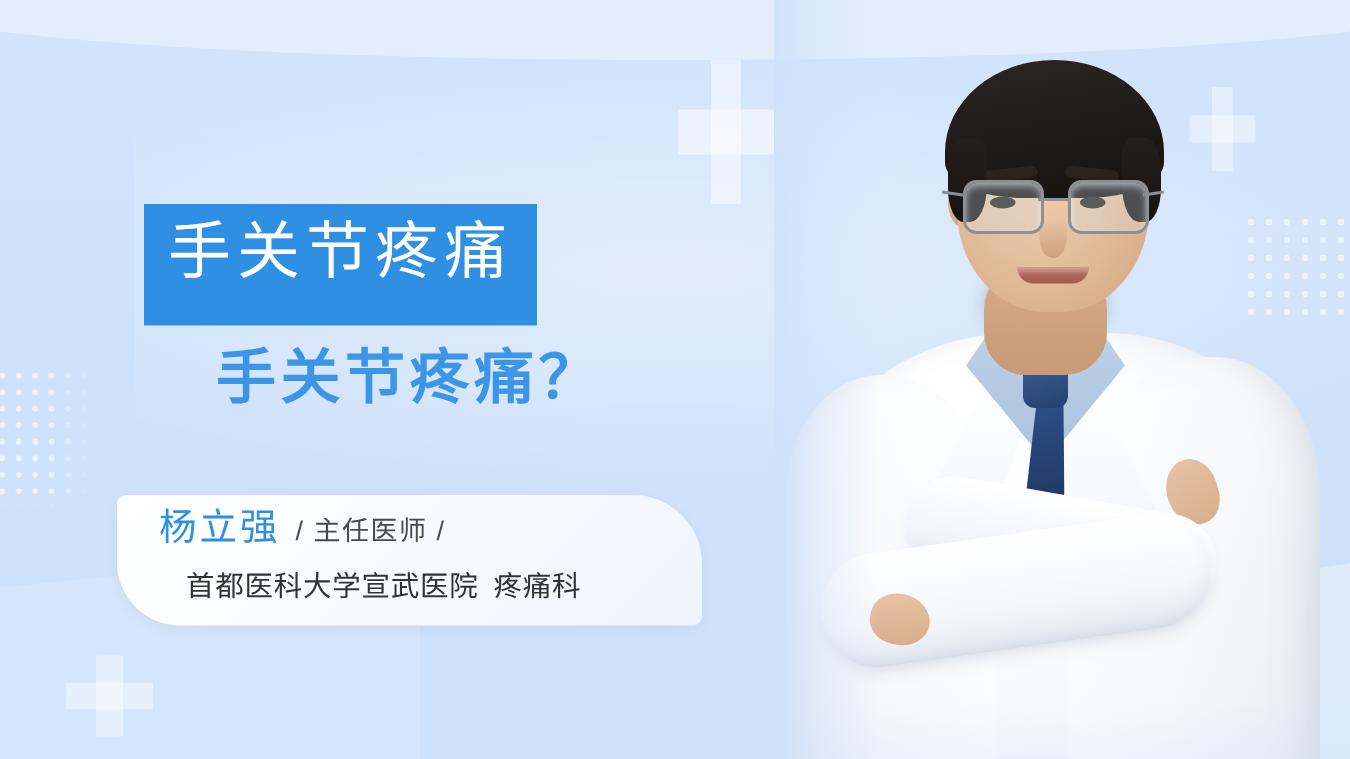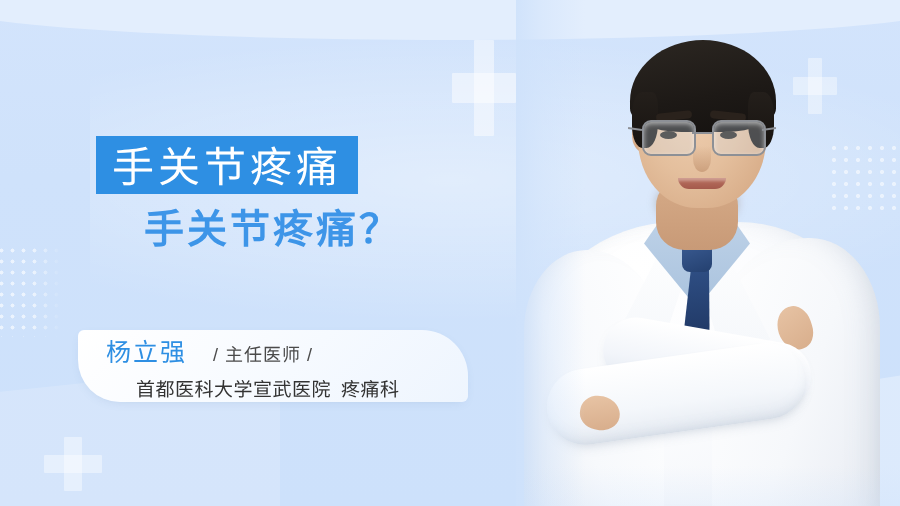--- a/index.html
+++ b/index.html
@@ -433,40 +433,40 @@
     width: 360px;
   }
   .headline-band {
     display: inline-block;
     background: #2e8fe3;
     color: #ffffff;
     font-size: 42px;
     font-weight: 400;
     letter-spacing: 4px;
     line-height: 1;
-    padding: 11px 16px 5px 16px;
+    padding: 11px 16px 28px 16px;
     white-space: nowrap;
   }
   .headline-sub {
     margin: 15px 0 0 48px;
     color: #3d95e8;
     font-size: 40px;
     font-weight: bold;
     letter-spacing: 3px;
     line-height: 1;
     white-space: nowrap;
   }
 
   
   .info-card {
     position: absolute;
     left: 78px;
     top: 330px;
     width: 390px;
-    height: 72px;
+    height: 87px;
     background: linear-gradient(135deg, #ffffff 0%, #f6faff 55%, #eef5fe 100%);
     border-radius: 6px 46px 6px 42px;
     box-shadow: 0 3px 12px -6px rgba(90,125,170,0.30);
   }
   .info-row-1 {
     position: absolute;
     left: 28px;
     top: 10px;
     display: flex;
     align-items: baseline;
@@ -476,32 +476,31 @@
     color: #2e8fe3;
     font-size: 25px;
     letter-spacing: 2px;
     line-height: 1;
   }
   .doctor-title {
     color: #4a4a4a;
     font-size: 18px;
     letter-spacing: 1px;
     line-height: 1;
-    margin-left: 26px;
+    margin-left: 10px;
   }
   .info-row-2 {
     position: absolute;
-    left: 58px;
+    left: 46px;
     top: 52px;
     color: #333333;
     font-size: 19px;
     letter-spacing: 0.5px;
     line-height: 1;
     white-space: nowrap;
-    font-family: Liberation Mono, monospace;
   }
   .hospital-dept-gap { display: inline-block; width: 10px; }
 </style>
 </head>
 <body>
 
 <div class="cover">
 
   <div class="bg-base"></div>
   <div class="bg-top-curve"></div>

